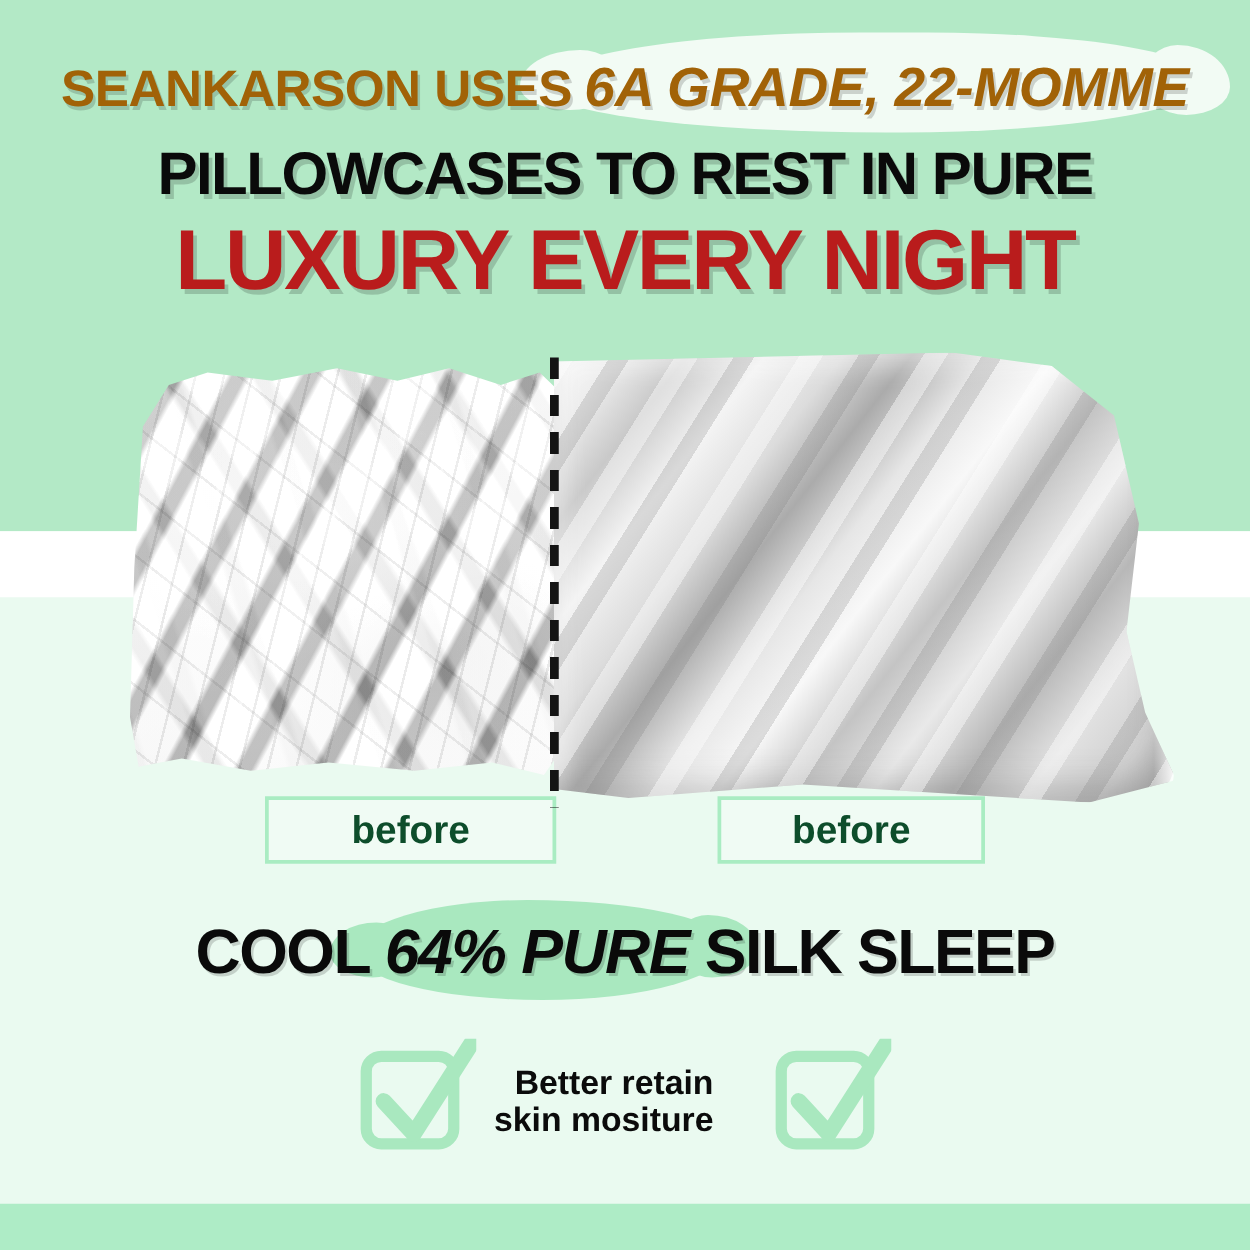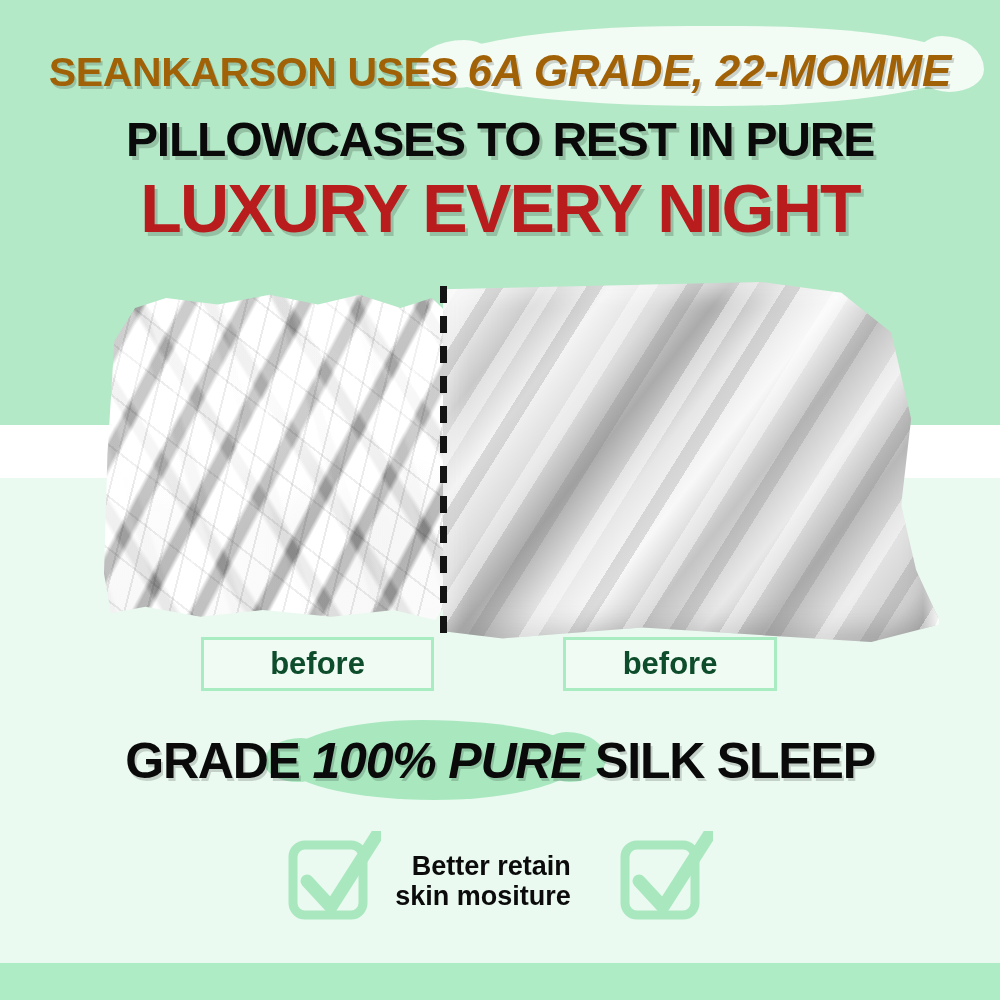--- a/index.html
+++ b/index.html
@@ -166,20 +166,21 @@
   
   .labels { position:absolute; left:0; top:637px; width:1000px; height:56px; }
   .label-box{
     position:absolute;
     top:0; height:54px;
     border:3px solid #a9ecc2;
     background:#f0fbf4;
     display:flex; align-items:center; justify-content:center;
     font-size:31px; font-weight:700;
     color:#0d4d2b;
+    margin-left:11px;
   }
   .label-before { left:201px; width:233px; }
   .label-after  { left:563px; width:214px; }
 
   
   .subhead{
     position:absolute; left:0; top:716px; width:1000px; height:86px;
     text-align:center;
   }
   .brush-green{
@@ -257,21 +258,21 @@
       <span>before</span>
     </div>
     <div class="label-box label-after">
       <span>before</span>
     </div>
   </div>
 
   <div class="subhead">
     <div class="brush-green"></div>
     <div class="subhead-text">
-      <span>GRADE </span><span class="ital">100% PURE</span><span> SILK SLEEP</span>
+      <span>COOL </span><span class="ital">64% PURE</span><span> SILK SLEEP</span>
     </div>
   </div>
 
   <div class="benefits">
 
     <div class="benefit">
       <span class="check-icon">
         <svg viewBox="0 0 94 100" width="94" height="100" aria-hidden="true">
           <rect x="6" y="14" width="70" height="70" rx="12" ry="12" fill="none" stroke="#a9e8bf" stroke-width="9"></rect>
           <path d="M20 50 L44 76 L90 4" fill="none" stroke="#a9e8bf" stroke-width="13" stroke-linecap="round" stroke-linejoin="round"></path>

